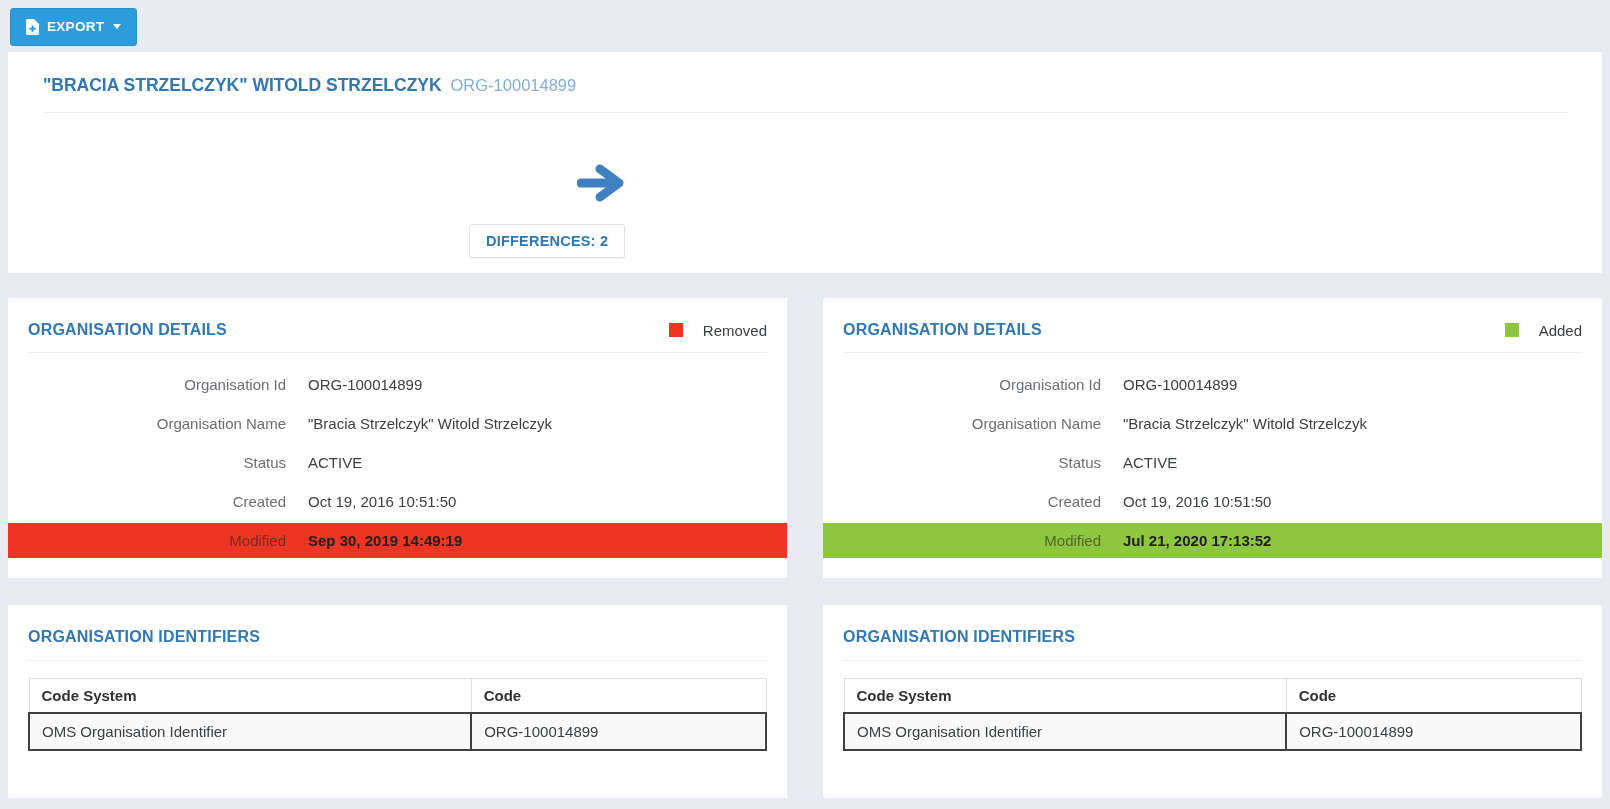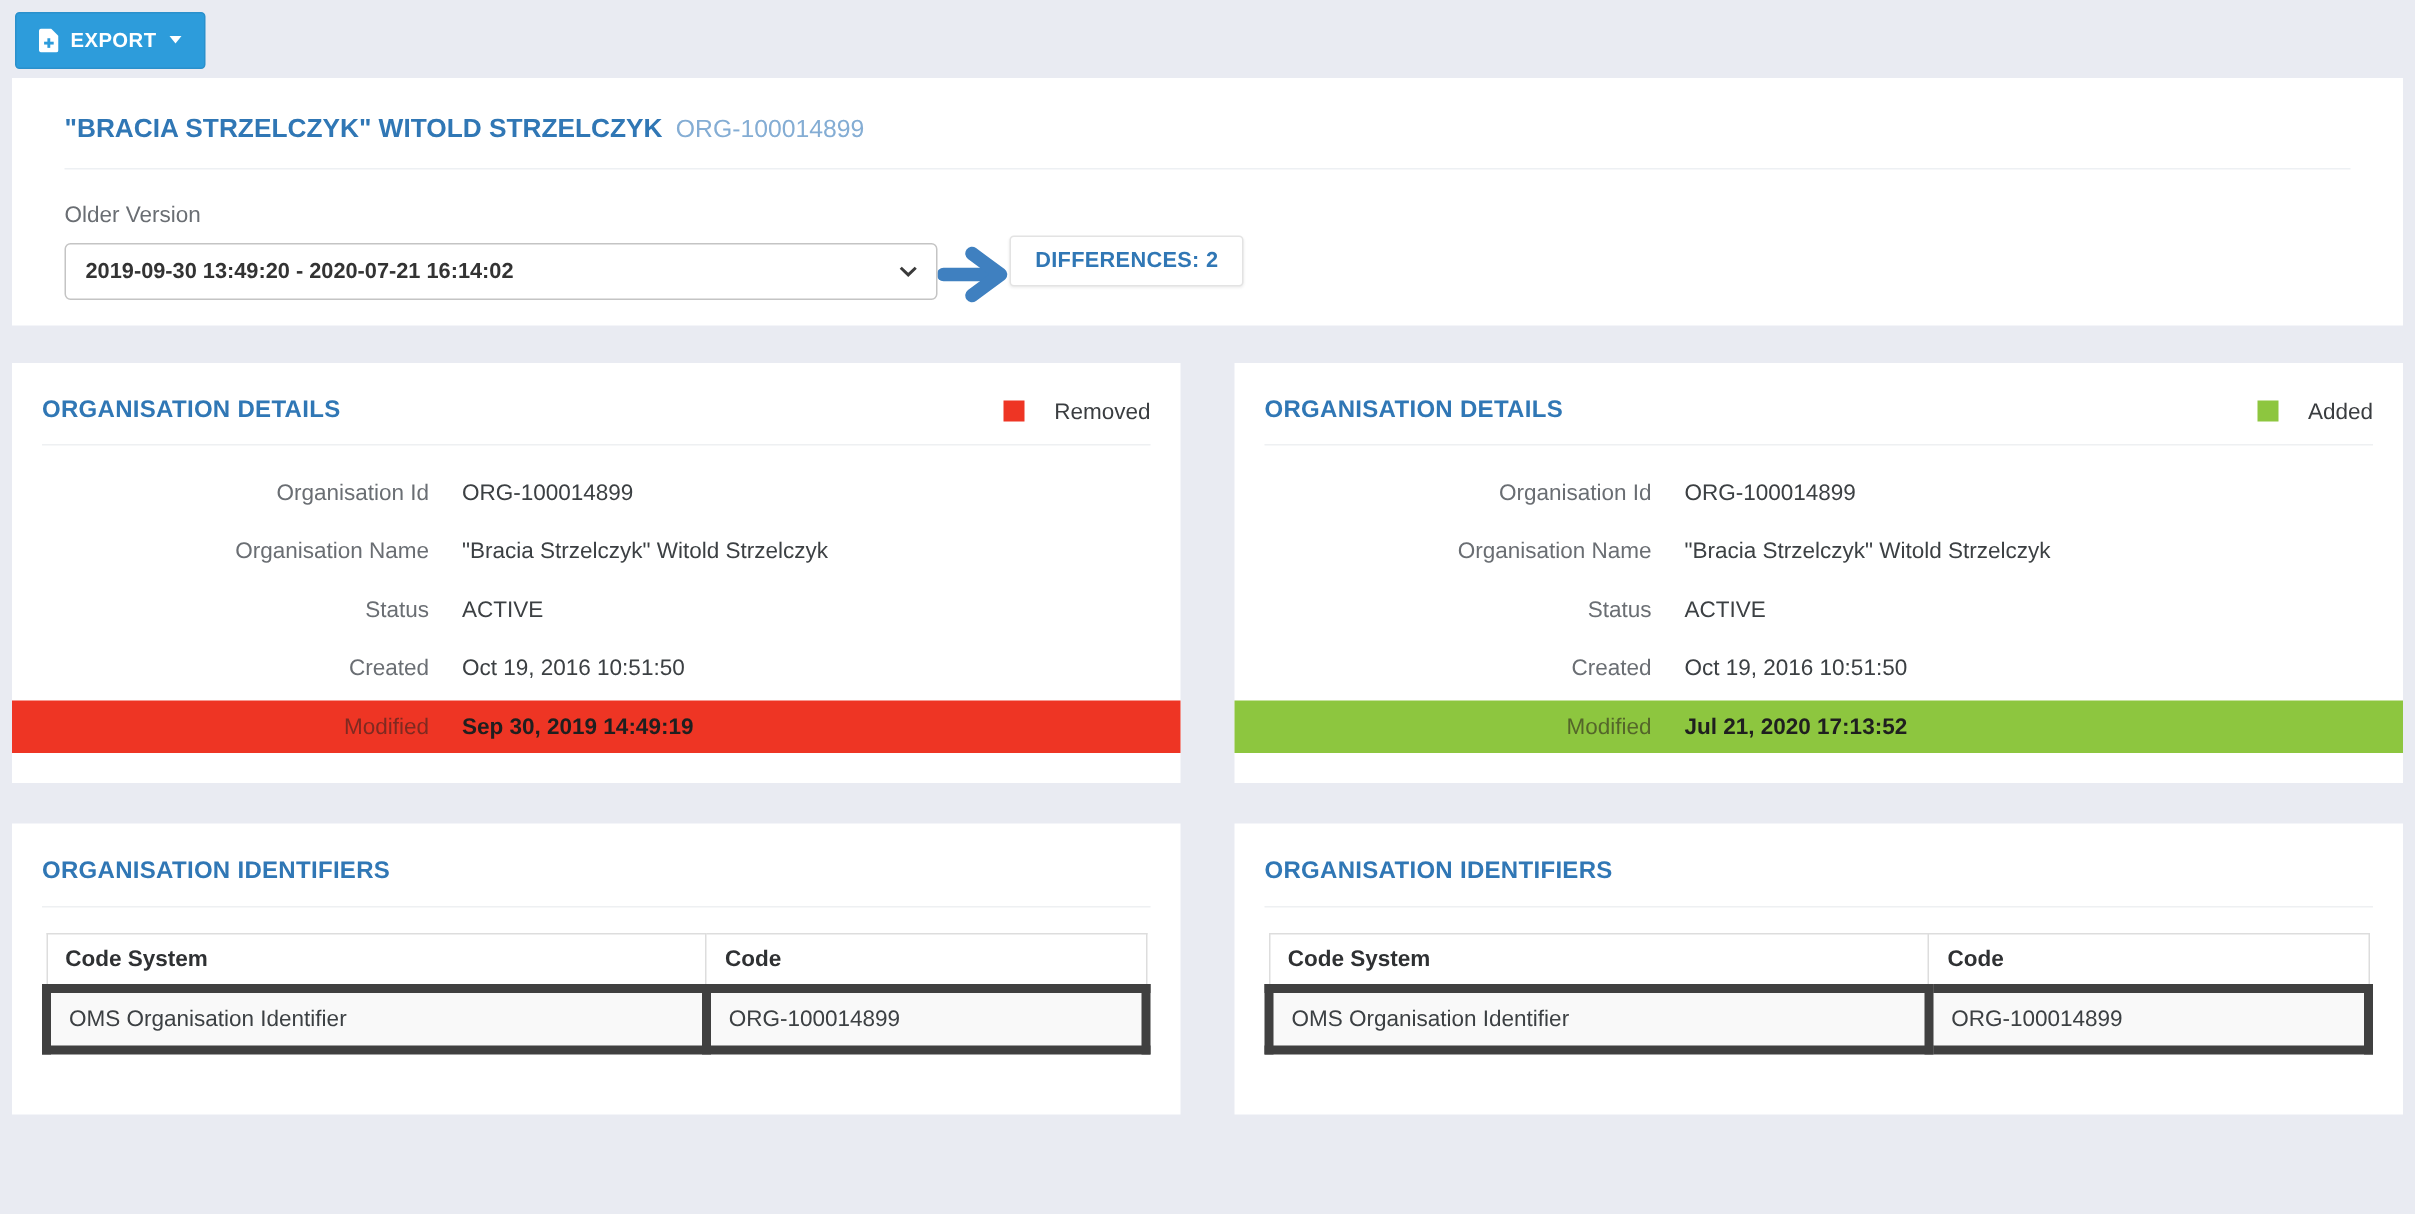--- a/index.html
+++ b/index.html
@@ -42,21 +42,21 @@
   .field-label { color:#6a6e73; font-size:15px; margin-bottom:10px; }
   .select-wrap { position:relative; }
   select.version-select {
     width:100%; height:38px; appearance:none; -webkit-appearance:none; -moz-appearance:none;
     border:1px solid #c4c4c4; border-radius:4px; background:#fff;
     font-family:inherit; font-size:14.5px; font-weight:bold; color:#333;
     padding:0 32px 0 13px; cursor:pointer;
   }
   .chevron { position:absolute; right:13px; top:50%; transform:translateY(-50%); pointer-events:none; line-height:0; }
 
-  .mid-col { display:flex; flex-direction:row; align-items:flex-start; }
+  .mid-col { display:flex; flex-direction:column; align-items:flex-end; }
   .arrow-wrap { margin-top:29px; height:38px; display:flex; align-items:center; }
   .diff-badge {
     margin-top:22px; background:#fff; border:1px solid #e3e3e3; border-radius:3px;
     box-shadow:0 1px 2px rgba(0,0,0,.07);
     padding:8px 16px; color:#3077b5; font-size:14.5px; font-weight:bold; letter-spacing:.2px;
     cursor:pointer;
   }
 
   .panels-row { display:grid; grid-template-columns:1fr 1fr; gap:36px; margin:25px 8px 0; }
   .panels-row.identifiers { margin-top:27px; }
@@ -80,21 +80,21 @@
   .kv-row.added .kv-label { color:#54662a; }
   .kv-row.added .kv-value { color:#1f1f1f; font-weight:bold; }
 
   .identifiers-panel { padding:15px 20px 40px; min-height:193px; }
   .id-head { padding:8px 0 14px; }
   .id-table { width:100%; border-collapse:collapse; margin-top:17px; font-size:15px; }
   .id-table th {
     text-align:left; font-weight:bold; color:#2f3133;
     border:1px solid #ddd; padding:8px 12px; background:#fff;
   }
-  .id-table td { border:6px solid #404040; padding:9px 12px; color:#3c4043; background:#f9f9f9; }
+  .id-table td { border:2px solid #404040; padding:9px 12px; color:#3c4043; background:#f9f9f9; }
   .col-system { width:60%; }
 </style>
 </head>
 <body>
 
 <div class="topbar">
   <button class="export-btn">
     <span style="line-height:0;">
       <svg width="13" height="16" viewBox="0 0 13 16">
         <path d="M8 0H1.5C.7 0 0 .7 0 1.5v13C0 15.3.7 16 1.5 16h10c.8 0 1.5-.7 1.5-1.5V5L8 0z" fill="#fff"></path>
@@ -108,33 +108,20 @@
 </div>
 
 <div class="card compare-card">
   <div class="org-line">
     <span class="org-name">"BRACIA STRZELCZYK" WITOLD STRZELCZYK</span>
     <span class="org-id">ORG-100014899</span>
   </div>
   <hr class="card-divider">
 
   <div class="compare-grid">
-    <div>
-      <div class="field-label">Older Version</div>
-      <div class="select-wrap">
-        <select class="version-select">
-          <option selected="">2019-09-30 13:49:20 - 2020-07-21 16:14:02</option>
-        </select>
-        <span class="chevron">
-          <svg width="13" height="8" viewBox="0 0 13 8">
-              <polyline points="1.5,1.5 6.5,6.3 11.5,1.5" fill="none" stroke="#3a3a3a" stroke-width="2"></polyline>
-            </svg>
-        </span>
-      </div>
-    </div>
 
     <div class="mid-col">
       <div class="arrow-wrap">
         <svg width="48" height="38" viewBox="0 0 48 38">
           <path d="M4 19h28" stroke="#3f80c0" stroke-width="9" stroke-linecap="round" fill="none"></path>
           <path d="M23 5l19 14-19 14" stroke="#3f80c0" stroke-width="9" stroke-linecap="round" stroke-linejoin="round" fill="none"></path>
         </svg>
       </div>
       <div class="diff-badge">DIFFERENCES: 2</div>
     </div>

